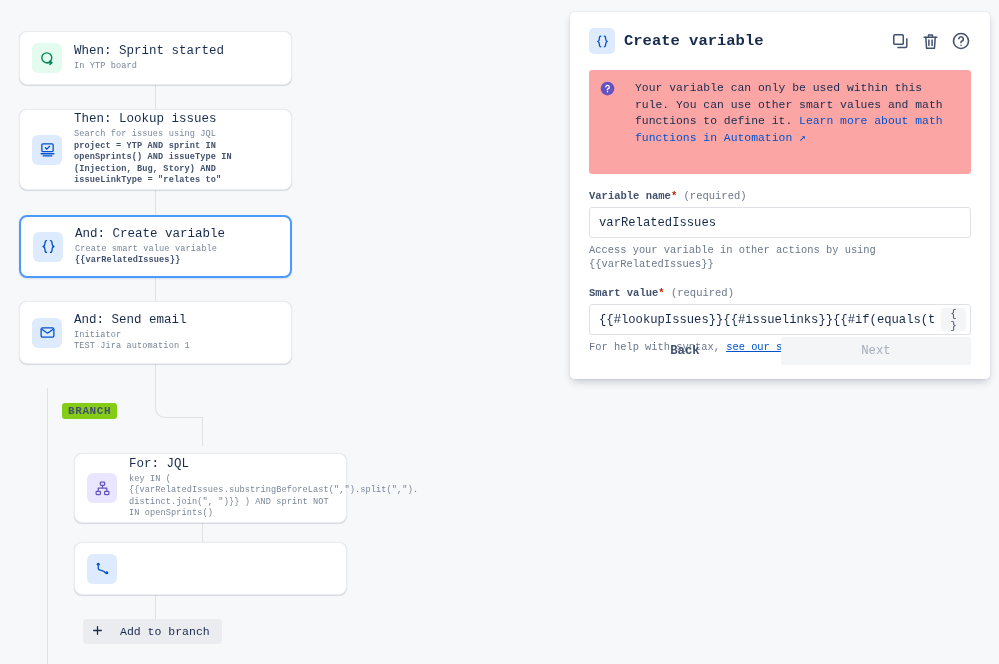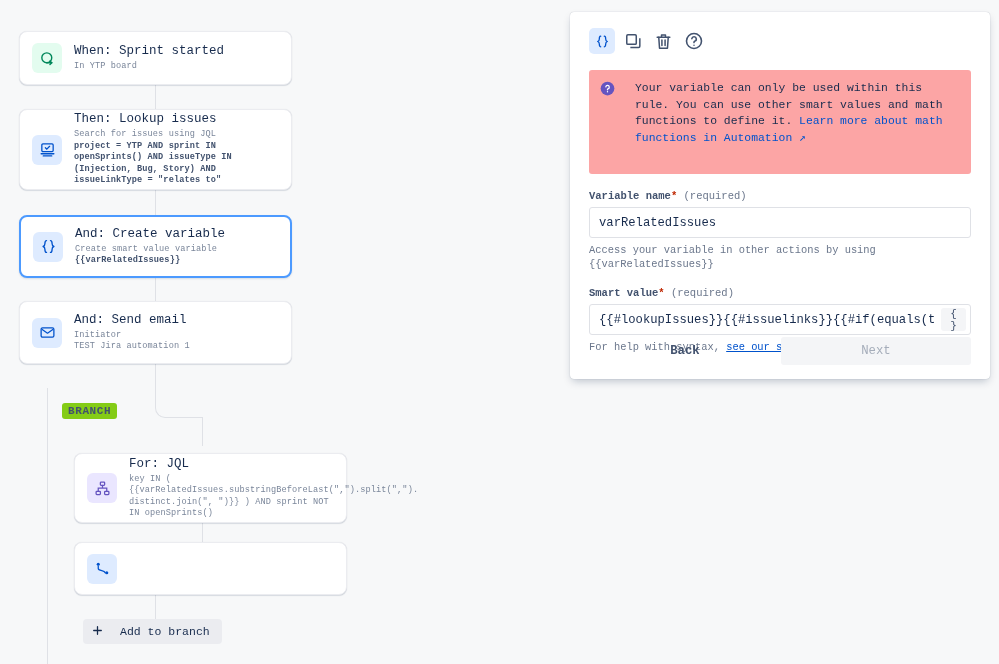--- a/index.html
+++ b/index.html
@@ -342,20 +342,21 @@
 
   <div id="panel">
 
     <div class="panel-head">
       <div class="panel-head-icon">
         <svg width="17" height="17" viewBox="0 0 24 24" fill="none" stroke="#0052cc" stroke-width="1.8" stroke-linecap="round" stroke-linejoin="round">
           <path d="M9.5 4.5c-2 0-2 2.5-2 3.8 0 1.4-.6 3.2-2.3 3.7 1.7.5 2.3 2.3 2.3 3.7 0 1.3 0 3.8 2 3.8"></path>
           <path d="M14.5 4.5c2 0 2 2.5 2 3.8 0 1.4.6 3.2 2.3 3.7-1.7.5-2.3 2.3-2.3 3.7 0 1.3 0 3.8-2 3.8"></path>
         </svg>
       </div>
+      <div class="panel-title">Create variable</div>
       <div class="panel-actions">
         <span>
           <svg width="19" height="19" viewBox="0 0 24 24" fill="none" stroke="#42526e" stroke-width="1.9" stroke-linejoin="round">
             <rect x="3.5" y="3.5" width="12" height="12" rx="1.4"></rect>
             <path d="M8 19.5 L18.5 19.5 A1.5 1.5 0 0 0 20 18 L20 8"></path>
           </svg>
         </span>
         <span>
           <svg width="19" height="19" viewBox="0 0 24 24" fill="none" stroke="#42526e" stroke-width="1.9" stroke-linecap="round" stroke-linejoin="round">
             <path d="M4 6.5 L20 6.5"></path>

